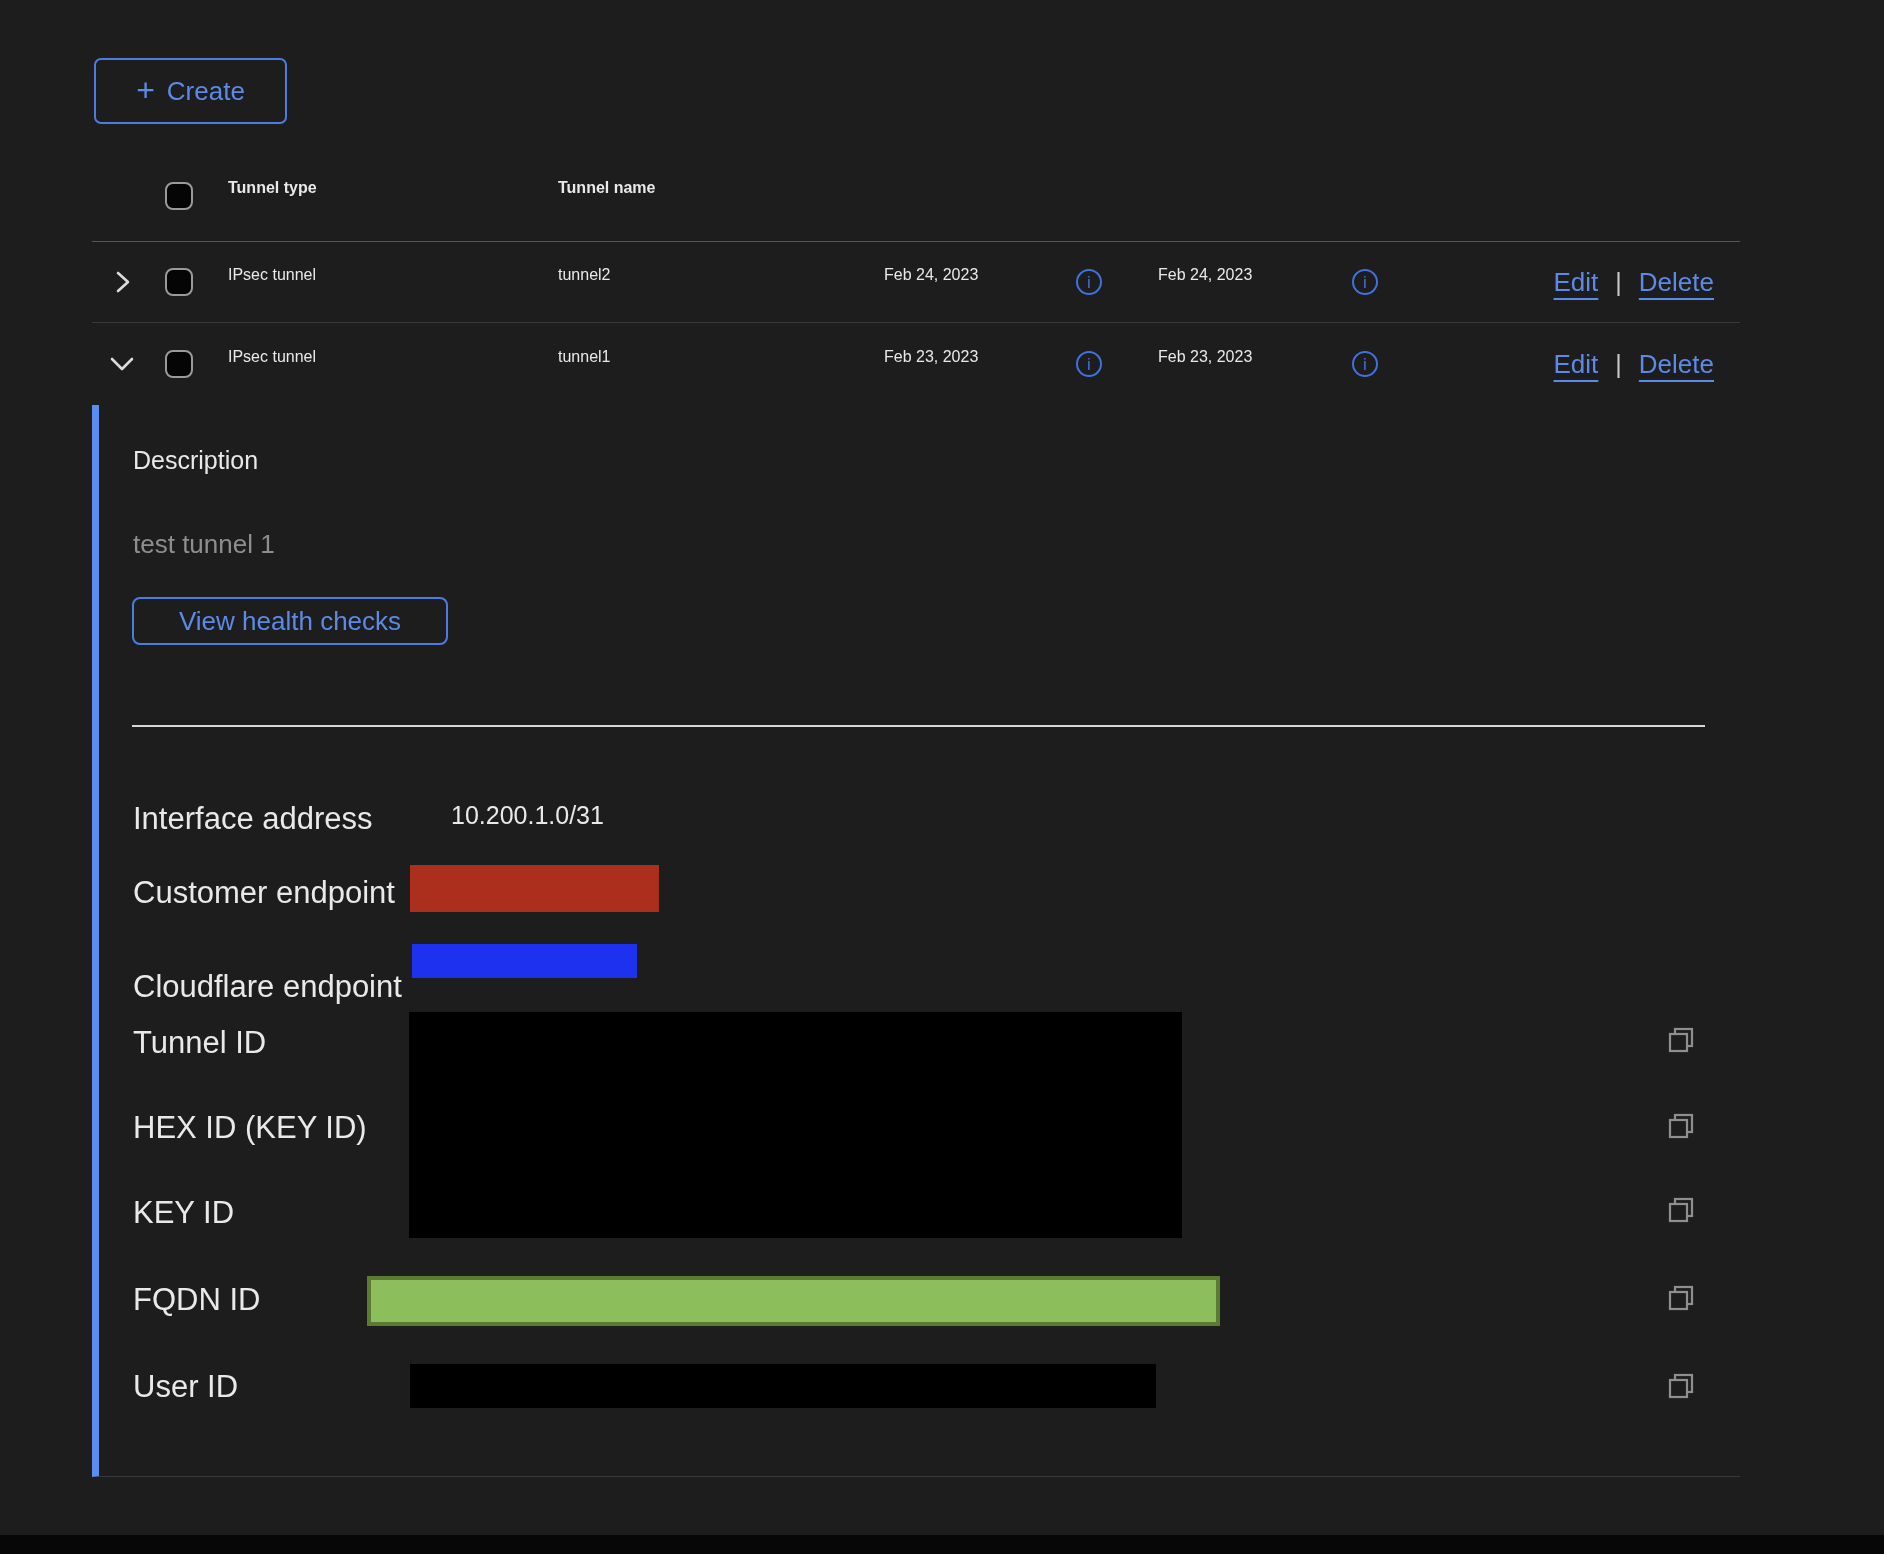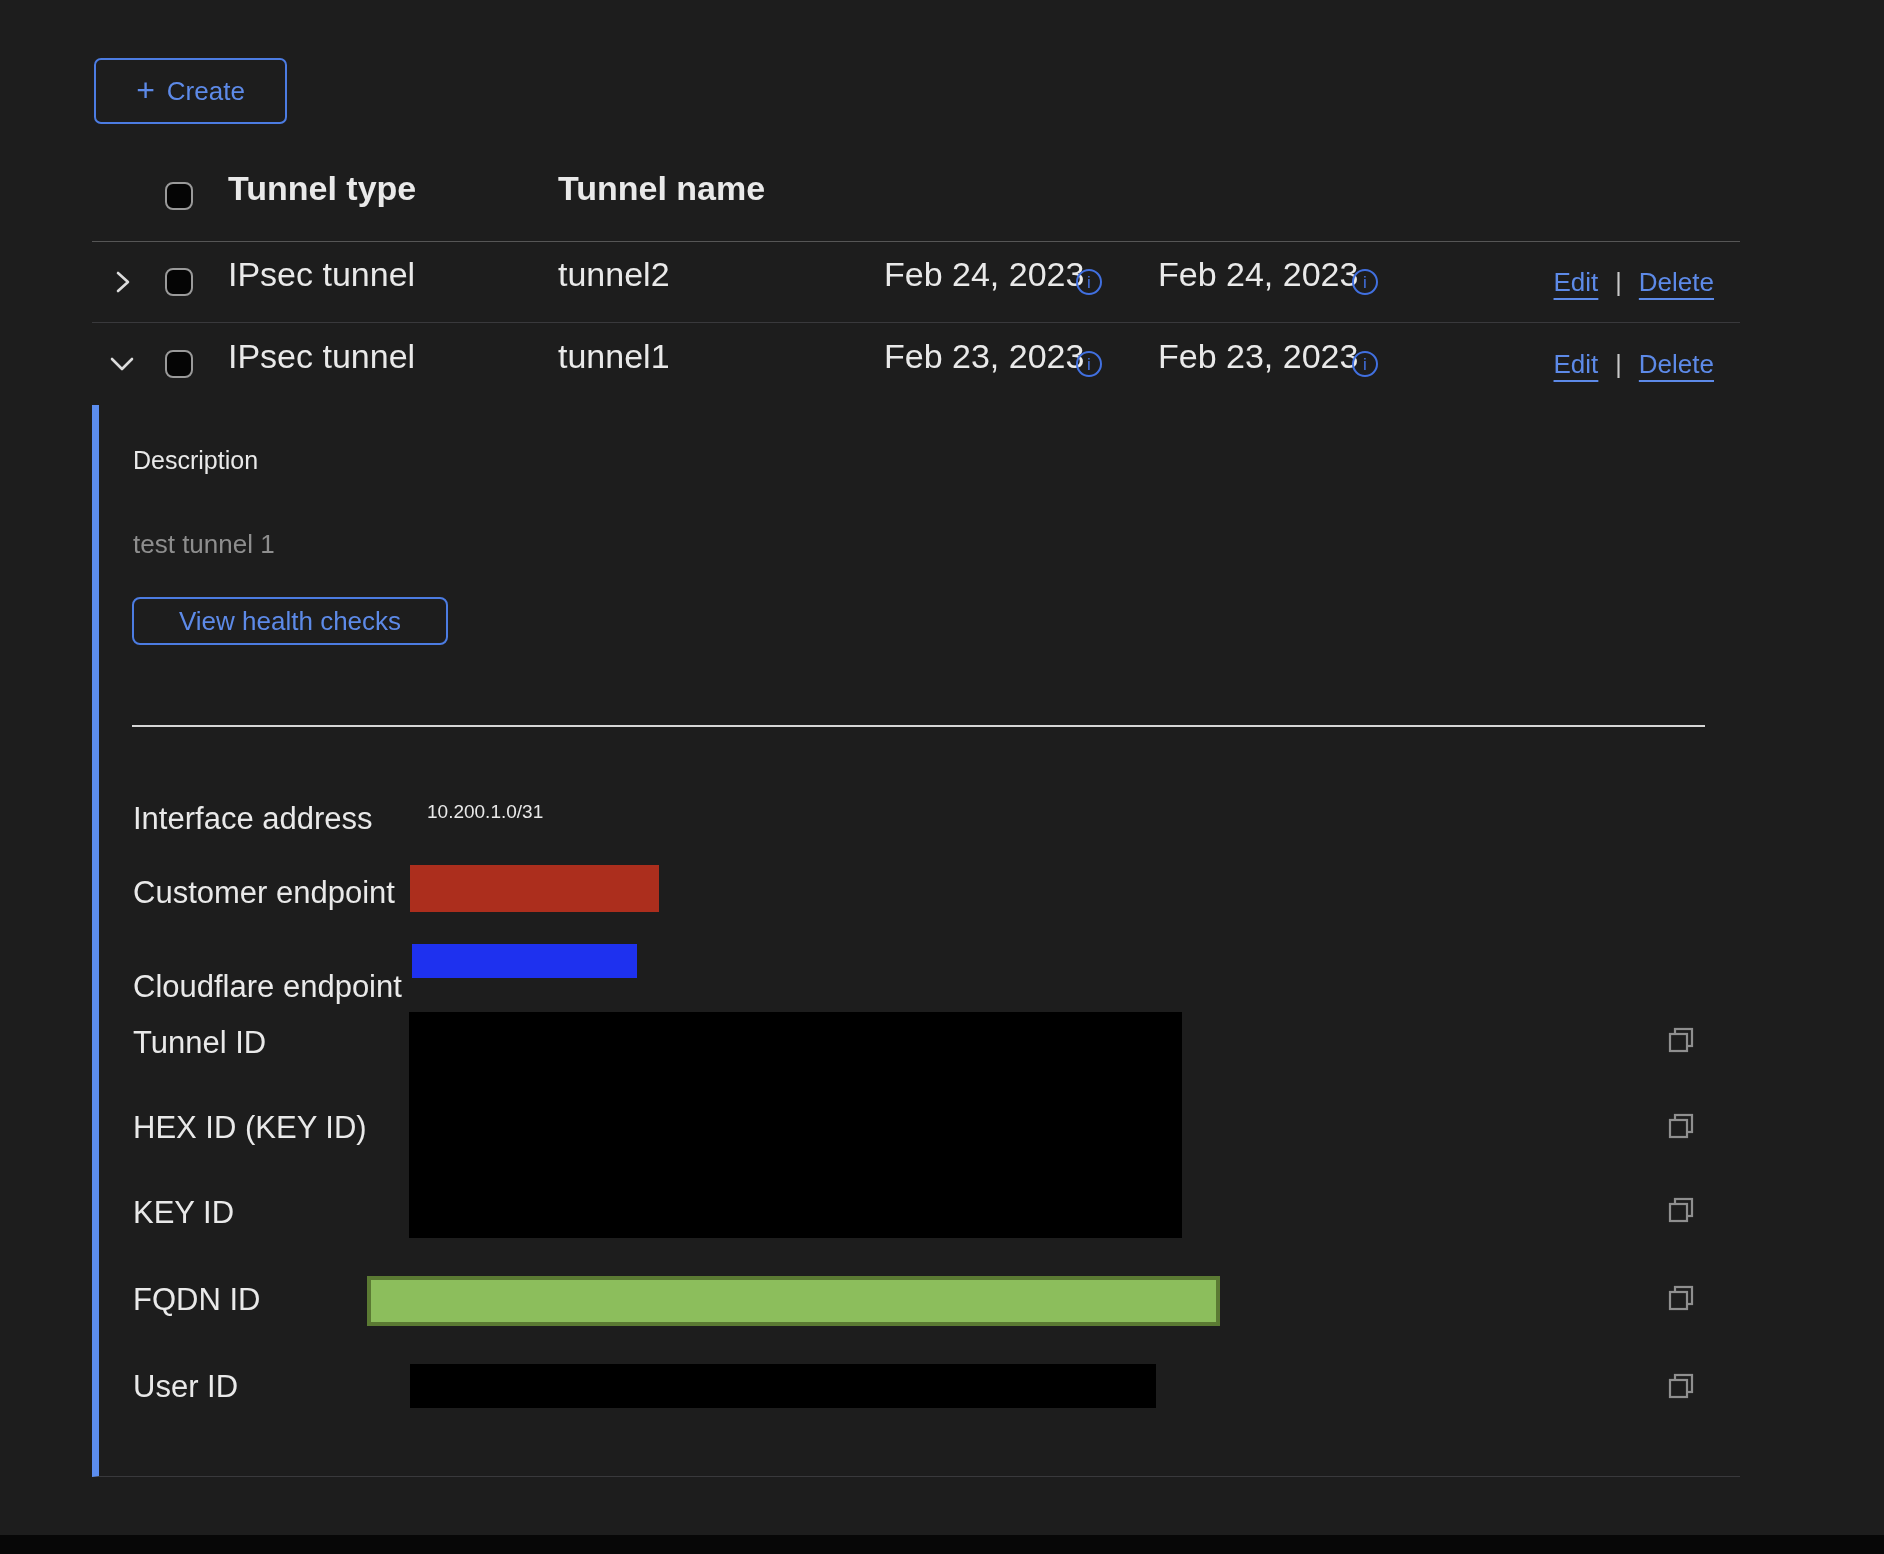--- a/index.html
+++ b/index.html
@@ -20,21 +20,21 @@
     color:var(--accent);font-size:26px;display:flex;align-items:center;justify-content:center;
     gap:12px;cursor:pointer;font-family:"Liberation Sans",sans-serif;}
   .create-btn .plus{font-size:32px;font-weight:300;line-height:1;margin-top:-3px;}
 
   
   .table{position:absolute;left:92px;top:150px;width:1648px;}
   .thead{position:relative;height:92px;border-bottom:1px solid var(--header_divider);}
   .trow{position:relative;height:81px;border-bottom:1px solid var(--divider);}
   .trow.expanded{border-bottom:none;height:82px;}
   .cell{position:absolute;top:0;bottom:15px;display:flex;align-items:center;
-    font-size:34px;color:var(--text);white-space:nowrap;}
+    font-size:16px;color:var(--text);white-space:nowrap;}
   .cell.hdr{font-weight:700;}
   .c-type{left:136px;} .c-name{left:466px;} .c-created{left:792px;} .c-modified{left:1066px;}
   .checkbox{position:absolute;left:73px;top:50%;margin-top:-14px;width:28px;height:28px;
     border:2px solid var(--checkbox_border);border-radius:8px;background:#050505;cursor:pointer;}
   .expander{position:absolute;left:10px;top:0;bottom:0;width:40px;display:flex;
     align-items:center;justify-content:center;background:none;border:none;cursor:pointer;}
   .info-badge{position:absolute;top:50%;margin-top:-13px;width:26px;height:26px;
     border:2px solid var(--info);border-radius:50%;color:var(--info);display:flex;
     align-items:center;justify-content:center;font-size:17px;line-height:1;cursor:pointer;
     background:none;font-family:"Liberation Sans",sans-serif;}
@@ -50,21 +50,21 @@
     border-left:7px solid var(--panel_bar);border-bottom:1px solid var(--divider);}
   .p-abs{position:absolute;white-space:nowrap;}
   .desc-label{left:34px;top:41px;font-size:25px;color:var(--text);}
   .desc-value{left:34px;top:124px;font-size:26px;color:var(--muted);text-align:right;}
   .health-btn{position:absolute;left:33px;top:192px;width:316px;height:48px;
     border:2px solid var(--accent_border);border-radius:8px;background:transparent;
     color:var(--accent);font-size:26px;cursor:pointer;font-family:"Liberation Sans",sans-serif;}
   .panel-divider{position:absolute;left:33px;top:320px;width:1573px;height:2px;
     background:var(--light_divider);}
   .f-label{font-size:31px;color:var(--text);left:34px;}
-  .f-value{font-size:19px;color:var(--text);left:328px;}
+  .f-value{font-size:25px;color:var(--text);left:352px;}
   .redact{position:absolute;}
   .r-red{left:311px;top:460px;width:249px;height:47px;background:var(--redact_red);}
   .r-blue{left:313px;top:539px;width:225px;height:34px;background:var(--redact_blue);}
   .r-black-big{left:310px;top:607px;width:773px;height:226px;background:var(--redact_black);}
   .r-green{left:268px;top:871px;width:853px;height:50px;background:var(--redact_green);
     border:4px solid var(--redact_green_border);}
   .r-black-small{left:311px;top:959px;width:746px;height:44px;background:var(--redact_black);}
   .copy-btn{position:absolute;left:1568px;width:28px;height:28px;background:none;border:none;
     padding:0;cursor:pointer;}
   .footer-bar{position:absolute;left:0;top:1535px;width:100%;height:19px;background:var(--footer);}

